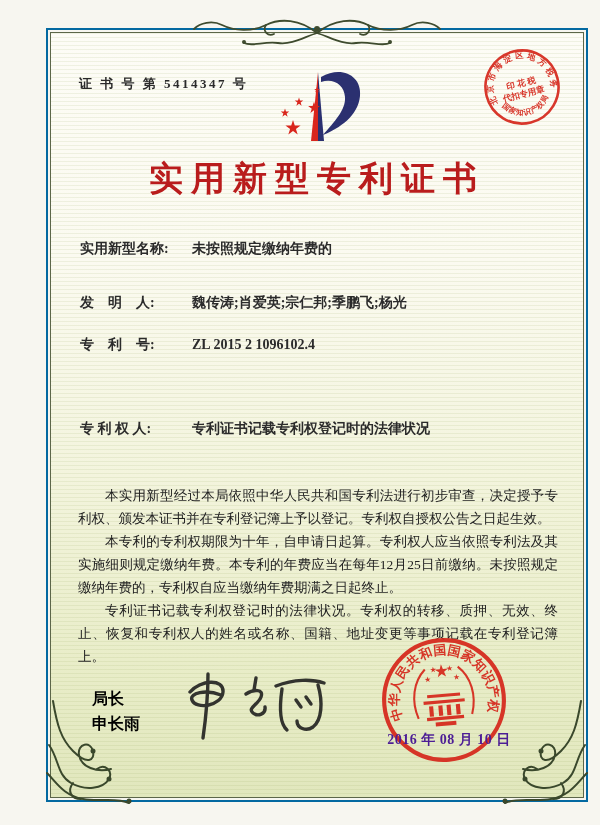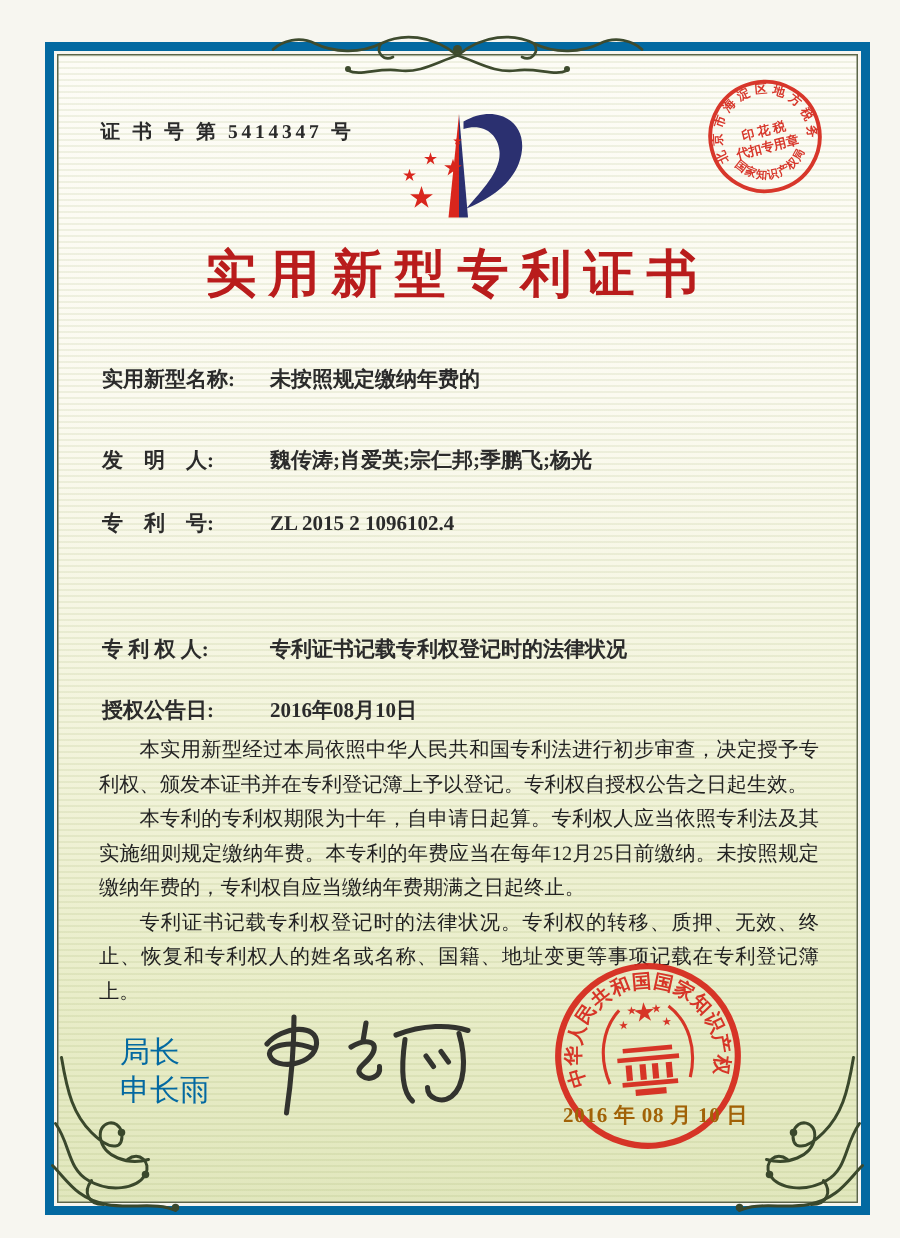--- a/index.html
+++ b/index.html
@@ -6,22 +6,22 @@
   body{
     width:600px;height:825px;
     background:#f7f6f0;
     font-family:"Liberation Serif","DejaVu Serif",serif;
     position:relative;
     overflow:hidden;
   }
   .page{position:absolute;inset:0;}
   
   .frame{
-    position:absolute;left:30px;top:28px;width:538px;height:770px;
-    border:6px solid #0369a1;
+    position:absolute;left:46px;top:28px;width:538px;height:770px;
+    border:2px solid #0369a1;
   }
   .frame-inner{
     position:absolute;inset:2px;
     border:1px solid #5c6649;
     background:
       repeating-linear-gradient(180deg, rgba(139,160,80,0.12) 0 1px, rgba(0,0,0,0) 1px 4px),
       linear-gradient(180deg,#fdfcf6 0%,#fbfaf0 30%,#f3f4dd 58%,#e9edc9 82%,#e1e7bd 100%);
   }
   
   .orn-top{position:absolute;left:50%;top:-15px;transform:translateX(-50%);z-index:6;}
@@ -42,26 +42,26 @@
   .row{position:absolute;left:32px;font-size:14px;color:#2b2b2b;font-weight:600;white-space:pre;}
   .row .lbl{display:inline-block;width:112px;white-space:pre;}
   .r0{top:210px}.r1{top:264px}.r2{top:306px}.r3{top:348px}.r4{top:390px}.r5{top:431px}
   
   .body-text{
     position:absolute;left:30px;top:454px;width:480px;
     font-size:13.5px;line-height:23px;color:#222;text-align:justify;font-weight:500;
   }
   .body-text p{margin:0;text-indent:2em;}
   
-  .director{position:absolute;left:44px;top:656px;font-size:20px;font-weight:400;color:#0369a1;line-height:25px;}
+  .director{position:absolute;left:44px;top:656px;font-size:16px;font-weight:700;color:#000000;line-height:25px;}
   .signature{position:absolute;left:128px;top:634px;}
   .seal{position:absolute;left:332px;top:606px;transform:rotate(-5deg);}
   .seal-date{
     position:absolute;left:334px;top:701px;width:134px;text-align:center;
-    font-size:14px;font-weight:700;color:#a16207;letter-spacing:.5px;z-index:5;white-space:pre;
+    font-size:14px;font-weight:700;color:#4c1d95;letter-spacing:.5px;z-index:5;white-space:pre;
   }
   .page-no{
     position:absolute;left:0;top:747px;width:100%;text-align:center;
     font-size:12.5px;color:#333;font-weight:600;white-space:pre;
   }
   svg text{font-family:"Liberation Serif","DejaVu Serif",serif;}
 </style>
 </head>
 <body>
 
@@ -144,21 +144,20 @@
       <text x="40" y="39" font-size="8.5" fill="#d5271b" font-weight="bold" text-anchor="middle">印 花 税</text>
       <text x="40" y="50" font-size="8.5" fill="#d5271b" font-weight="bold" text-anchor="middle">代扣专用章</text>
     </svg>
 
     <div class="title">实用新型专利证书</div>
 
     <div class="row r0"><span class="lbl">实用新型名称:</span><span>未按照规定缴纳年费的</span></div>
     <div class="row r1"><span class="lbl">发　明　人:</span><span>魏传涛;肖爱英;宗仁邦;季鹏飞;杨光</span></div>
     <div class="row r2"><span class="lbl">专　利　号:</span><span>ZL 2015 2 1096102.4</span></div>
     <div class="row r4"><span class="lbl">专 利 权 人:</span><span>专利证书记载专利权登记时的法律状况</span></div>
-    <div class="row r5"><span class="lbl">授权公告日:</span><span>2016年08月10日</span></div>
 
     <div class="body-text">
       <p>本实用新型经过本局依照中华人民共和国专利法进行初步审查，决定授予专利权、颁发本证书并在专利登记簿上予以登记。专利权自授权公告之日起生效。</p>
       <p>本专利的专利权期限为十年，自申请日起算。专利权人应当依照专利法及其实施细则规定缴纳年费。本专利的年费应当在每年12月25日前缴纳。未按照规定缴纳年费的，专利权自应当缴纳年费期满之日起终止。</p>
       <p>专利证书记载专利权登记时的法律状况。专利权的转移、质押、无效、终止、恢复和专利权人的姓名或名称、国籍、地址变更等事项记载在专利登记簿上。</p>
     </div>
 
     <div class="director">
       <div>局长</div>
       <div>申长雨</div>

